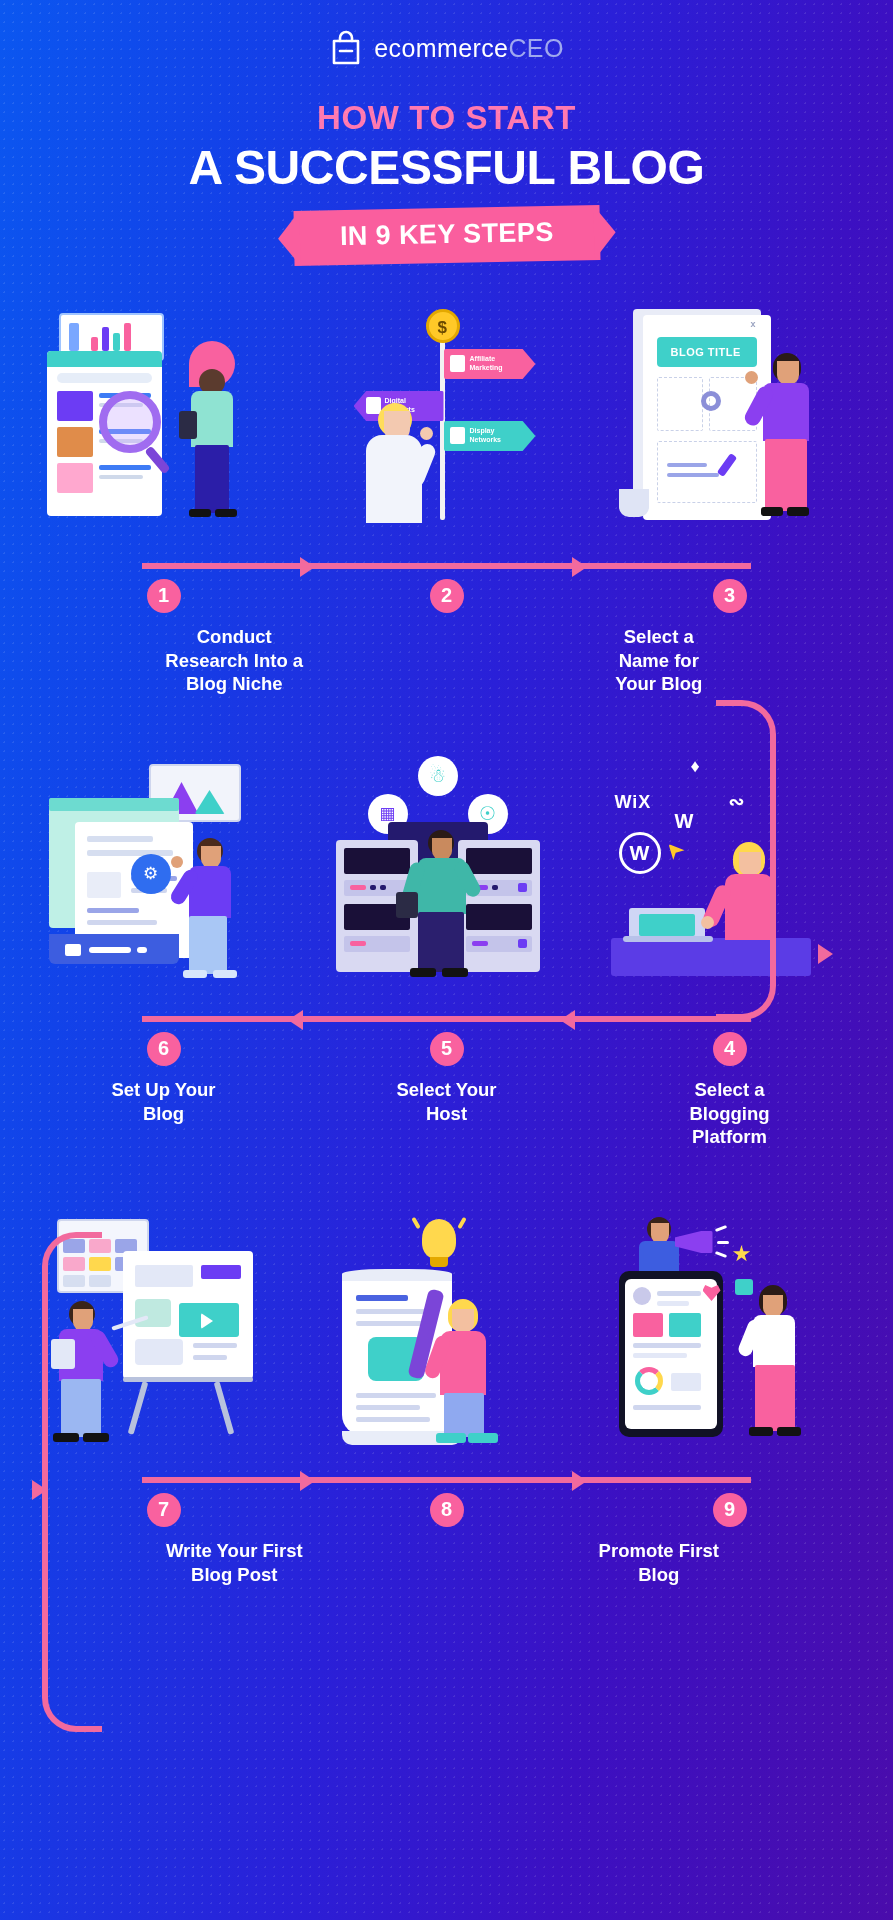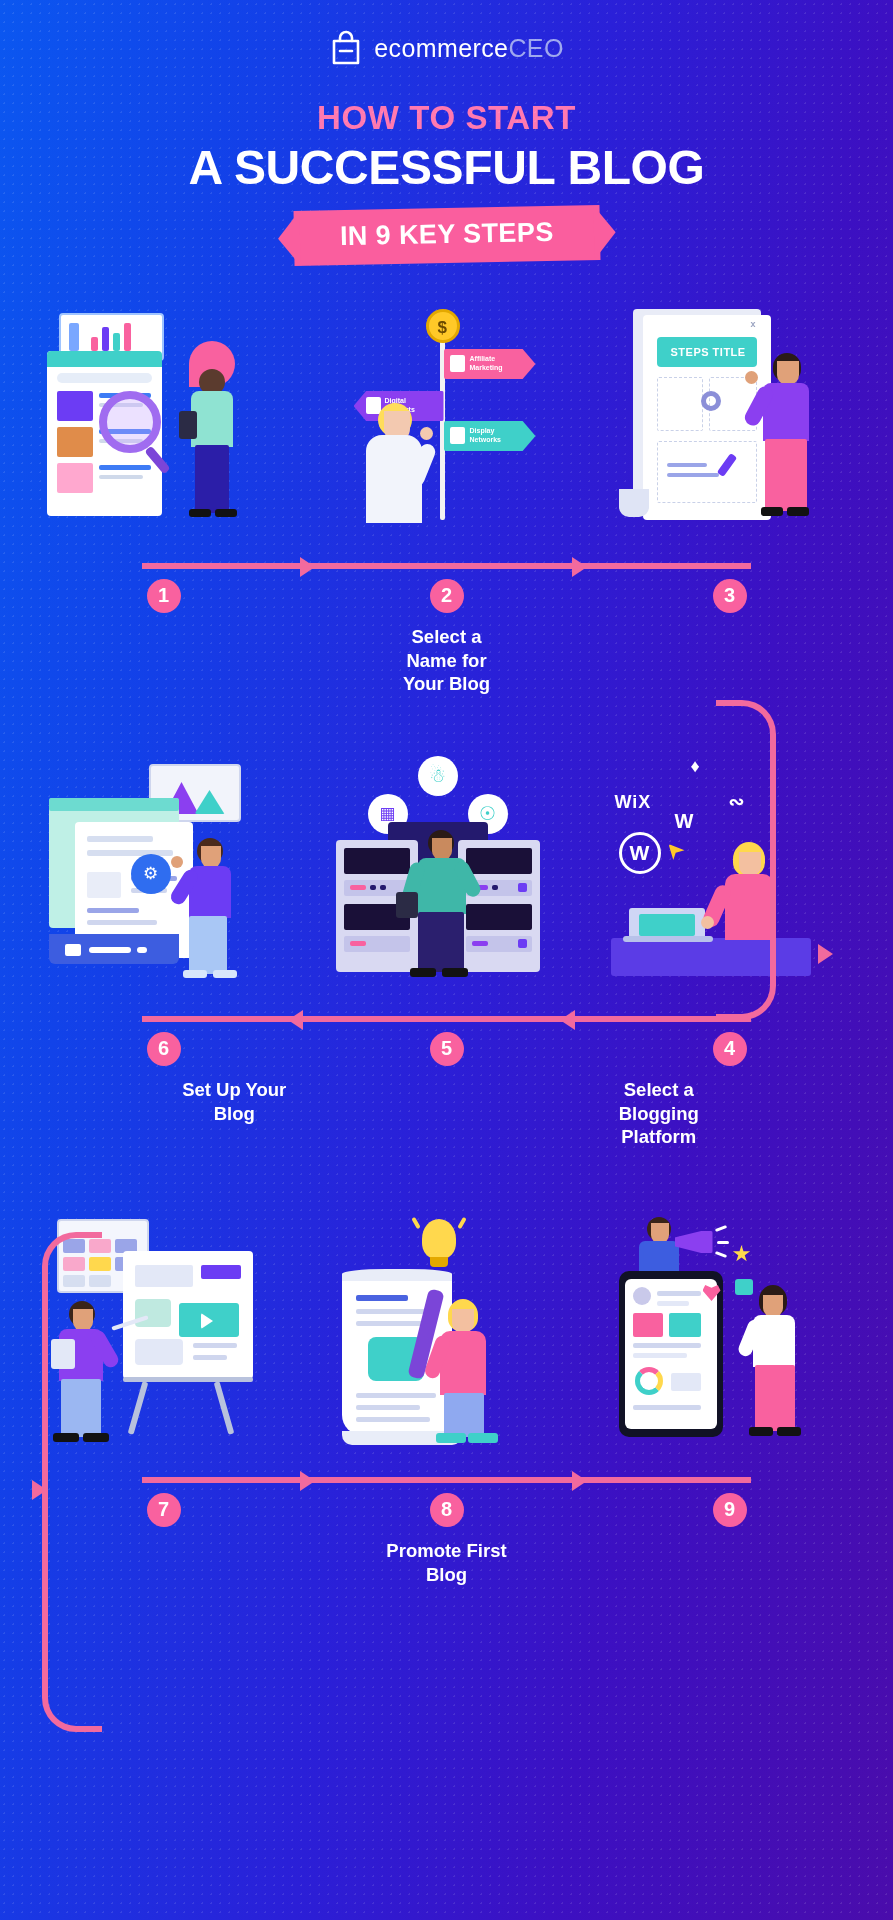--- a/index.html
+++ b/index.html
@@ -127,21 +127,21 @@
       <div class="ph" style="left:44px;top:132px;width:56px;height:88px;background:#f2f4fb;border-radius:16px 16px 0 0;"></div>
       <div class="ph" style="left:92px;top:140px;width:16px;height:44px;background:#f2f4fb;border-radius:8px;transform:rotate(22deg);"></div>
       <div class="ph" style="left:98px;top:124px;width:13px;height:13px;background:#f3c9b0;border-radius:50%;"></div>
     </div>
 
     <div class="art">
       <div class="card" style="left:28px;top:6px;width:128px;height:200px;background:#e9ecf7;"></div>
       <div class="card" style="left:38px;top:12px;width:128px;height:205px;background:#fff;"></div>
       <div class="lbl" style="left:146px;top:16px;font-size:9px;color:#9aa3c0;">x</div>
       <div class="ph" style="left:52px;top:34px;width:100px;height:30px;background:#3fd0c9;border-radius:4px;"></div>
-      <div class="lbl" style="left:66px;top:43px;font-size:11px;letter-spacing:.5px;">STEPS TITLE</div>
+      <div class="lbl" style="left:66px;top:43px;font-size:11px;letter-spacing:.5px;">BLOG TITLE</div>
       <div class="ph" style="left:52px;top:74px;width:46px;height:54px;border:1.5px dashed #c9d1e8;"></div>
       <div class="ph" style="left:104px;top:74px;width:48px;height:54px;border:1.5px dashed #c9d1e8;"></div>
       <div style="position:absolute;left:96px;top:88px;width:20px;height:20px;border:5px solid #8b8fd8;border-radius:50%;"></div>
       <div class="ph" style="left:52px;top:138px;width:100px;height:62px;border:1.5px dashed #c9d1e8;"></div>
       <div class="ph" style="left:62px;top:160px;width:40px;height:4px;background:#9aa5e8;"></div>
       <div class="ph" style="left:62px;top:170px;width:52px;height:4px;background:#9aa5e8;"></div>
       <div class="ph" style="left:118px;top:150px;width:8px;height:24px;background:#6c3cf4;transform:rotate(36deg);border-radius:3px;"></div>
       <div class="ph" style="left:14px;top:186px;width:30px;height:28px;background:#dfe4f5;border-radius:0 0 10px 10px;"></div>
       <div class="fig-head" style="left:168px;top:50px;width:28px;height:28px;background:#2b1b16;border-radius:50% 50% 40% 40%;"></div>
       <div class="fig-head" style="left:172px;top:58px;width:22px;height:24px;background:#e0a179;border-radius:0 0 10px 10px;"></div>
@@ -166,20 +166,23 @@
       </div>
     <div class="numcell">
         <div class="circle">2</div>
       </div>
     <div class="numcell">
         <div class="circle">3</div>
       </div>
   </div>
 
   <div class="labels">
+    <div class="label" style="white-space:pre-line">Conduct
+Research Into a
+Blog Niche</div>
     <div class="label" style="white-space:pre-line">Select a
 Name for
 Your Blog</div>
   </div>
 </div>
 
 <div class="pipe" style="left:716px;top:700px;width:60px;height:320px;border-left:none;border-top-right-radius:34px;border-bottom-right-radius:34px;"></div>
 <div class="arrow r" style="position:absolute;left:818px;top:944px;"></div>
 
 <div class="row" style="margin-top:50px;">
@@ -292,20 +295,22 @@
         <div class="circle">5</div>
       </div>
     <div class="numcell">
         <div class="circle">4</div>
       </div>
   </div>
 
   <div class="labels">
     <div class="label" style="white-space:pre-line">Set Up Your
 Blog</div>
+    <div class="label" style="white-space:pre-line">Select Your
+Host</div>
     <div class="label" style="white-space:pre-line">Select a
 Blogging
 Platform</div>
   </div>
 </div>
 
 <div class="pipe" style="left:42px;top:1232px;width:60px;height:500px;border-right:none;border-top-left-radius:34px;border-bottom-left-radius:34px;"></div>
 <div class="arrow r" style="position:absolute;left:32px;top:1480px;"></div>
 
 <div class="row" style="margin-top:58px;">
@@ -414,16 +419,18 @@
       </div>
     <div class="numcell">
         <div class="circle">8</div>
       </div>
     <div class="numcell">
         <div class="circle">9</div>
       </div>
   </div>
 
   <div class="labels">
+    <div class="label" style="white-space:pre-line">Write Your First
+Blog Post</div>
     <div class="label" style="white-space:pre-line">Promote First
 Blog</div>
   </div>
 </div>
 
 </body></html>

